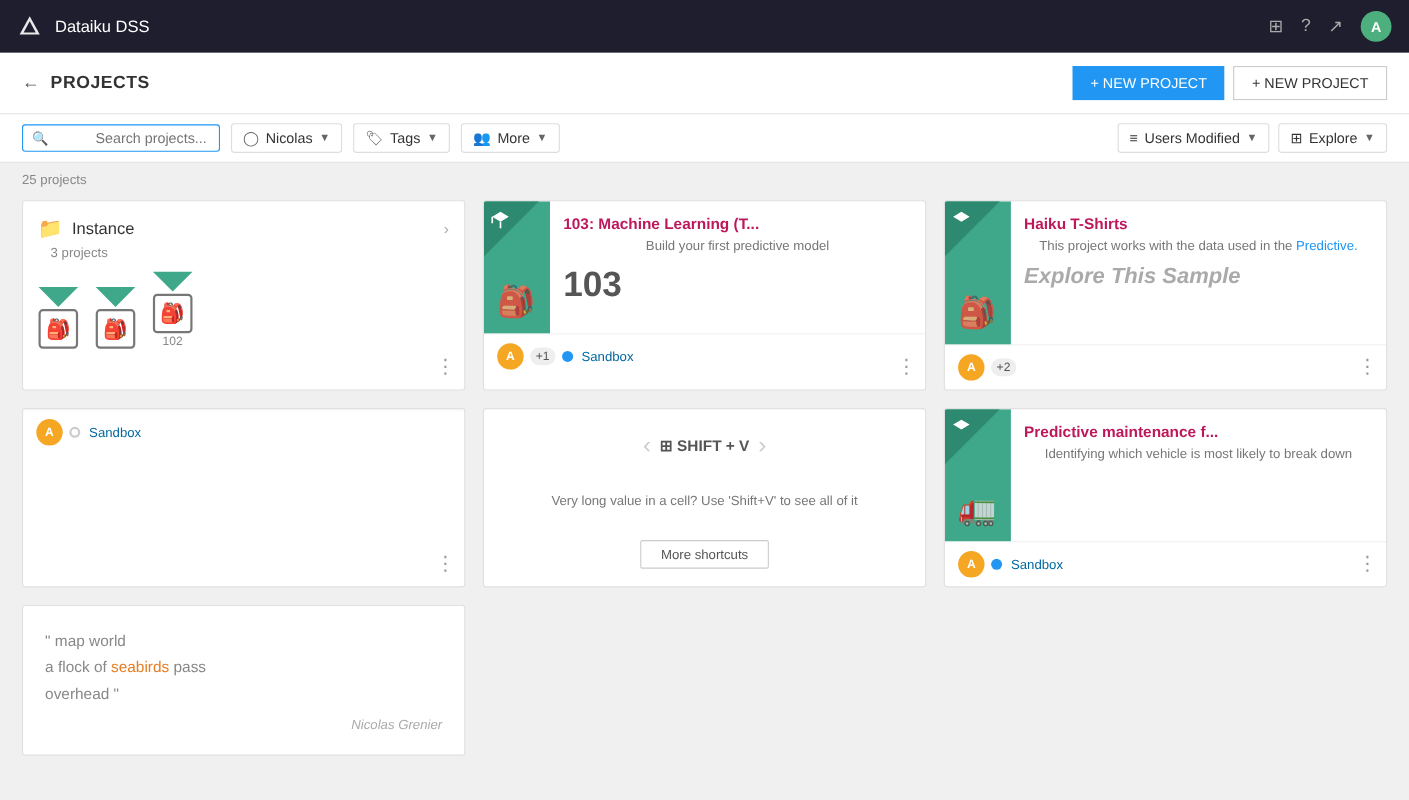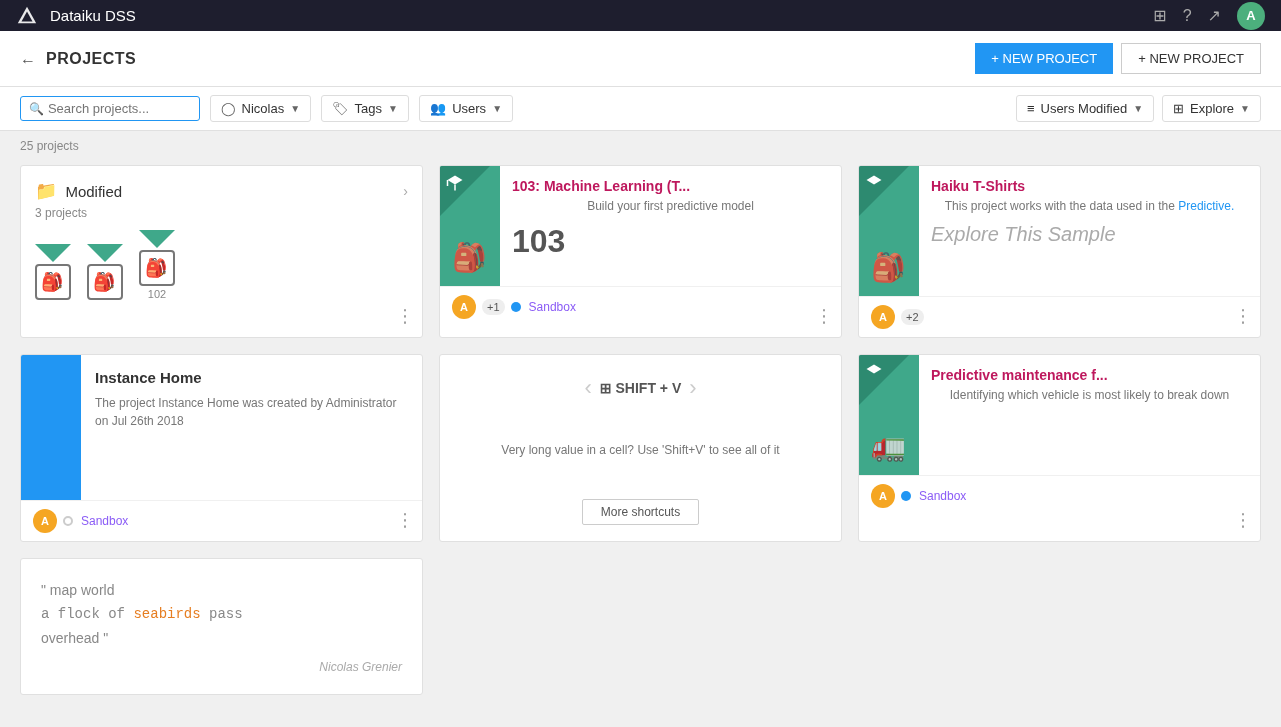--- a/index.html
+++ b/index.html
@@ -1,21 +1,21 @@
 <!DOCTYPE html>
 <html><head>
   <meta charset="utf-8">
   <style>
     * { box-sizing: border-box; margin: 0; padding: 0; }
     body { font-family: 'Helvetica Neue', Arial, sans-serif; background: #f0f0f0; color: #333; font-size: 13px; overflow: hidden; }
 
     
     .top-nav {
       background: #1e1e2e;
-      height: 31px;
+      height: 48px;
       display: flex;
       align-items: center;
       padding: 0 16px;
       justify-content: space-between;
     }
     .top-nav-left { display: flex; align-items: center; gap: 12px; }
     .top-nav-title { color: #fff; font-size: 15px; font-weight: 400; }
     .top-nav-right { display: flex; align-items: center; gap: 16px; }
     .top-nav-icon { color: #aaa; font-size: 16px; cursor: pointer; }
     .top-nav-avatar {
@@ -55,21 +55,21 @@
       align-items: center;
       gap: 10px;
       border-bottom: 1px solid #e0e0e0;
     }
     .search-wrap {
       display: flex; align-items: center;
       border: 1px solid #2196f3; border-radius: 3px;
       padding: 4px 8px; background: #fff; width: 180px;
     }
     .search-wrap input {
-      border: none; outline: none; font-size: 13px; width: 140px; color: #333;
+      border: none; outline: none; font-size: 13px; width: 140px; color: #333; text-align: right;
     }
     .search-icon { color: #888; font-size: 12px; margin-right: 4px; }
     .filter-select {
       display: flex; align-items: center; gap: 6px;
       border: 1px solid #ddd; border-radius: 3px;
       padding: 5px 10px; background: #fff; cursor: pointer;
       font-size: 13px; color: #333;
     }
     .filter-icon { color: #666; }
     .filter-chevron { color: #666; font-size: 10px; }
@@ -107,21 +107,21 @@
       overflow: hidden;
       cursor: pointer;
     }
 
     
     .folder-card { padding: 14px; min-height: 150px; }
     .folder-card-header { display: flex; align-items: center; gap: 8px; margin-bottom: 4px; }
     .folder-icon { color: #777; font-size: 18px; }
     .folder-name { font-size: 15px; font-weight: 500; flex: 1; }
     .folder-arrow { color: #aaa; font-size: 14px; }
-    .folder-count { font-size: 12px; color: #888; margin-bottom: 10px; }
+    .folder-count { font-size: 12px; color: #888; margin-bottom: 10px; margin-left: 11px; }
     .folder-thumbnails { display: flex; gap: 16px; align-items: flex-end; }
     .folder-thumb { display: flex; flex-direction: column; align-items: center; gap: 2px; }
     .dss-icon-box {
       width: 36px; height: 36px; border: 2px solid #777; border-radius: 4px;
       display: flex; align-items: center; justify-content: center;
       font-size: 18px; color: #777;
     }
     .thumb-number { font-size: 11px; color: #888; }
     .card-menu-btn {
       position: absolute; bottom: 10px; right: 8px;
@@ -136,21 +136,21 @@
     .project-accent {
       width: 60px; min-height: 130px;
       display: flex; align-items: center; justify-content: center;
       position: relative; flex-shrink: 0;
     }
     .accent-teal { background: #3fa88a; }
     .project-info { flex: 1; padding: 12px; }
     .project-name { font-size: 14px; font-weight: 600; color: #be185d; margin-bottom: 4px; }
     .project-desc { font-size: 12px; color: #777; margin-bottom: 8px; line-height: 1.4; text-align: center; }
     .project-desc a { color: #2196f3; text-decoration: none; }
-    .project-sample-text { font-size: 20px; color: #aaa; font-style: italic; }
+    .project-sample-text { font-size: 20px; color: #aaa; font-style: italic; font-weight: bold; }
     .project-card-footer {
       padding: 8px 12px;
       display: flex; align-items: center; gap: 6px;
       border-top: 1px solid #f0f0f0;
     }
     .avatar-circle {
       width: 24px; height: 24px; border-radius: 50%;
       background: #f5a623; color: #fff;
       display: flex; align-items: center; justify-content: center;
       font-size: 11px; font-weight: bold;
@@ -158,21 +158,21 @@
     .avatar-plus {
       font-size: 11px; color: #555; background: #eee; border-radius: 10px;
       padding: 2px 5px;
     }
     .status-dot {
       width: 10px; height: 10px; border-radius: 50%;
       display: inline-block; margin-right: 2px;
     }
     .dot-blue { background: #2196f3; }
     .dot-white { background: #fff; border: 2px solid #ccc; }
-    .status-label { font-size: 12px; color: #8b5cf6; font-weight: 500; }
+    .status-label { font-size: 12px; color: #0369a1; font-weight: 500; }
 
     
     .instance-card { overflow: hidden; }
     .instance-card-inner { display: flex; }
     .instance-sidebar {
       width: 60px; background: #2196f3; min-height: 145px; flex-shrink: 0;
     }
     .instance-content { flex: 1; padding: 14px; }
     .instance-name { font-size: 15px; font-weight: 600; color: #333; margin-bottom: 8px; }
     .instance-desc { font-size: 12px; color: #777; line-height: 1.5; }
@@ -244,21 +244,21 @@
     <span>Nicolas</span>
     <span class="filter-chevron">▼</span>
   </div>
   <div class="filter-select">
     <span class="filter-icon">🏷</span>
     <span>Tags</span>
     <span class="filter-chevron">▼</span>
   </div>
   <div class="filter-select">
     <span class="filter-icon">👥</span>
-    <span>Users</span>
+    <span>More</span>
     <span class="filter-chevron">▼</span>
   </div>
   <div class="filters-right">
     <div class="sort-select">
       <span>≡</span>
       <span>Users Modified</span>
       <span class="filter-chevron">▼</span>
     </div>
     <div class="sort-select">
       <span>⊞</span>
@@ -270,21 +270,21 @@
 
 <div class="projects-count">
   <span>25 projects</span>
 </div>
 
 <div class="projects-grid">
 
   <div class="card folder-card">
     <div class="folder-card-header">
       <span class="folder-icon">📁</span>
-      <span class="folder-name">Modified</span>
+      <span class="folder-name">Instance</span>
       <span class="folder-arrow">›</span>
     </div>
     <div class="folder-count">3 projects</div>
     <div class="folder-thumbnails">
       <div class="folder-thumb">
         <div style="width:0;height:0;border-left:18px solid transparent;border-right:18px solid transparent;border-top:18px solid #3fa88a;"></div>
         <div class="dss-icon-box">🎒</div>
       </div>
       <div class="folder-thumb">
         <div style="width:0;height:0;border-left:18px solid transparent;border-right:18px solid transparent;border-top:18px solid #3fa88a;"></div>
@@ -348,27 +348,20 @@
       </div>
     </div>
     <div class="project-card-footer">
       <div class="avatar-circle">A</div>
       <span class="avatar-plus">+2</span>
     </div>
     <button class="card-menu-btn">⋮</button>
   </div>
 
   <div class="card instance-card">
-    <div class="instance-card-inner">
-      <div class="instance-sidebar"></div>
-      <div class="instance-content">
-        <div class="instance-name">Instance Home</div>
-        <div class="instance-desc">The project Instance Home was created by Administrator on Jul 26th 2018</div>
-      </div>
-    </div>
     <div class="instance-footer">
       <div class="avatar-circle">A</div>
       <span class="status-dot dot-white"></span>
       <span class="status-label">Sandbox</span>
     </div>
     <button class="card-menu-btn">⋮</button>
   </div>
 
   <div class="shortcut-card">
     <div class="shortcut-arrows">
@@ -405,19 +398,19 @@
       <div class="avatar-circle">A</div>
       <span class="status-dot dot-blue"></span>
       <span class="status-label">Sandbox</span>
     </div>
     <button class="card-menu-btn">⋮</button>
   </div>
 
   <div class="haiku-card">
     <div class="haiku-text">
       <div style="color:#888;">" map world</div>
-      <div style="color:#888;font-family:Liberation Mono, monospace;">a flock of <span style="color:#e67e22;">seabirds</span> pass</div>
+      <div style="color:#888;">a flock of <span style="color:#e67e22;">seabirds</span> pass</div>
       <div style="color:#888;">overhead "</div>
     </div>
     <div class="haiku-author">Nicolas Grenier</div>
   </div>
 
 </div>
 
 </body></html>

